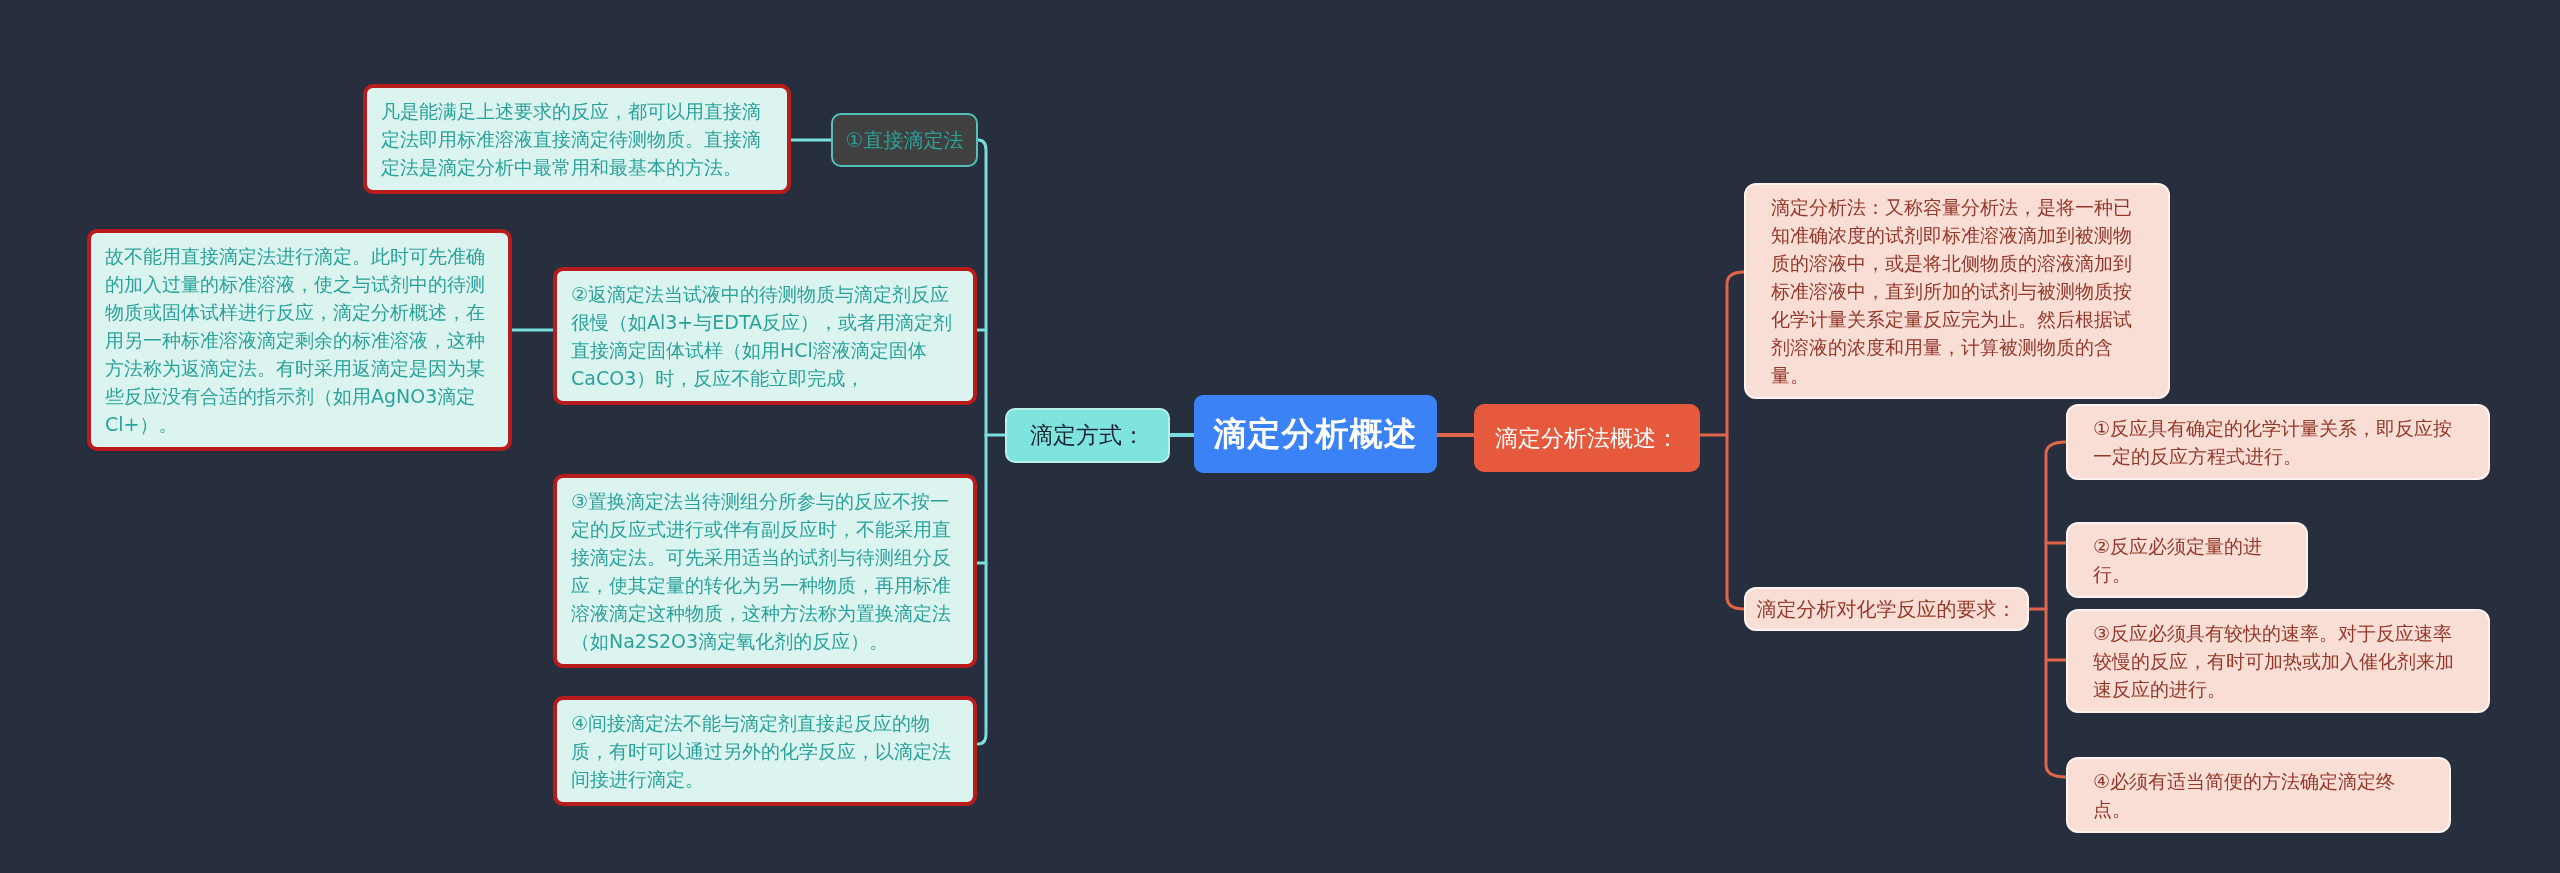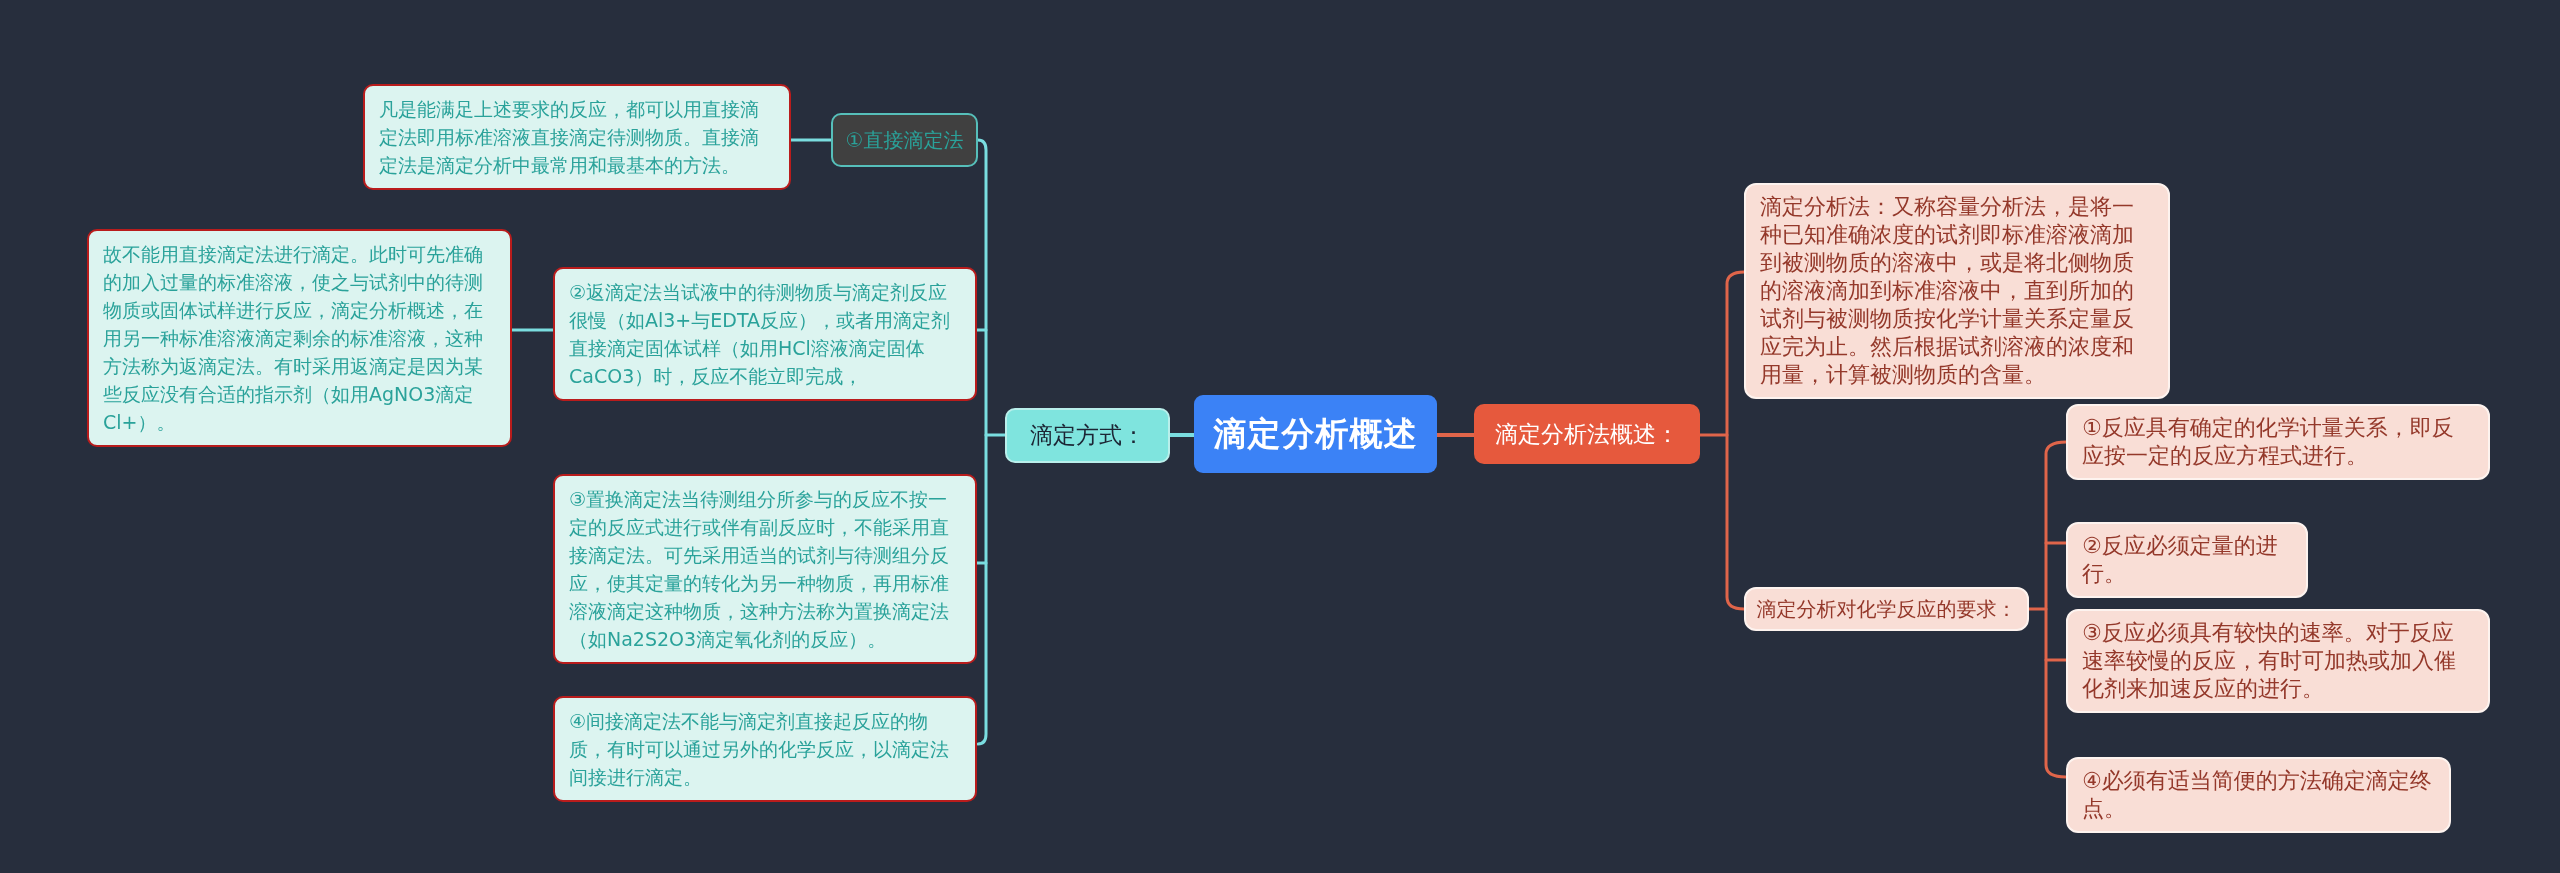--- a/index.html
+++ b/index.html
@@ -22,21 +22,21 @@
     pointer-events: none;
   }
   .node {
     position: absolute;
     box-sizing: border-box;
     border-radius: 10px;
   }
   
   .cyan-box {
     background: #dcf4f0;
-    border: 2px solid #b91c1c;
+    border: 4px solid #b91c1c;
     color: #2aa29a;
     font-size: 19px;
     line-height: 28px;
     padding: 9px 14px;
     border-radius: 10px;
   }
   .cyan-label {
     background: #404040;
     border: 2px solid #56bfba;
     color: #2aa29a;
@@ -77,23 +77,23 @@
     display: flex;
     align-items: center;
     justify-content: center;
     border-radius: 10px;
   }
   
   .pink-box {
     background: #f9ded6;
     border: 2px solid #fdf3ef;
     color: #94382a;
-    font-size: 22px;
+    font-size: 19px;
     line-height: 28px;
-    padding: 8px 14px;
+    padding: 8px 25px;
     border-radius: 12px;
   }
   .pink-label {
     background: #f9ded6;
     border: 2px solid #fdf3ef;
     color: #94382a;
     font-size: 20px;
     display: flex;
     align-items: center;
     justify-content: center;
@@ -137,21 +137,21 @@
   <div class="node cyan-box" style="left:553px; top:267px; width:424px; min-height:117px;">②返滴定法当试液中的待测物质与滴定剂反应很慢（如Al3+与EDTA反应），或者用滴定剂直接滴定固体试样（如用HCl溶液滴定固体CaCO3）时，反应不能立即完成，</div>
 
   <div class="node cyan-box" style="left:553px; top:474px; width:424px; min-height:170px;">③置换滴定法当待测组分所参与的反应不按一定的反应式进行或伴有副反应时，不能采用直接滴定法。可先采用适当的试剂与待测组分反应，使其定量的转化为另一种物质，再用标准溶液滴定这种物质，这种方法称为置换滴定法（如Na2S2O3滴定氧化剂的反应）。</div>
 
   <div class="node cyan-box" style="left:553px; top:696px; width:424px; min-height:89px;">④间接滴定法不能与滴定剂直接起反应的物质，有时可以通过另外的化学反应，以滴定法间接进行滴定。</div>
 
   <div class="node left-parent" style="left:1005px; top:408px; width:165px; height:55px;">滴定方式：</div>
 
   <div class="node central" style="left:1194px; top:395px; width:243px; height:78px;">滴定分析概述</div>
 
-  <div class="node right-parent" style="left:1474px; top:404px; width:226px; height:60px;">滴定分析法概述：</div>
+  <div class="node right-parent" style="left:1474px; top:404px; width:226px; height:68px;">滴定分析法概述：</div>
 
   <div class="node pink-box" style="left:1744px; top:183px; width:426px; min-height:170px;">滴定分析法：又称容量分析法，是将一种已知准确浓度的试剂即标准溶液滴加到被测物质的溶液中，或是将北侧物质的溶液滴加到标准溶液中，直到所加的试剂与被测物质按化学计量关系定量反应完为止。然后根据试剂溶液的浓度和用量，计算被测物质的含量。</div>
 
   <div class="node pink-label" style="left:1744px; top:587px; width:285px; height:44px;">滴定分析对化学反应的要求：</div>
 
   <div class="node pink-box" style="left:2066px; top:404px; width:424px; min-height:68px;">①反应具有确定的化学计量关系，即反应按一定的反应方程式进行。</div>
 
   <div class="node pink-box" style="left:2066px; top:522px; width:242px; min-height:35px;">②反应必须定量的进行。</div>
 
   <div class="node pink-box" style="left:2066px; top:609px; width:424px; min-height:93px;">③反应必须具有较快的速率。对于反应速率较慢的反应，有时可加热或加入催化剂来加速反应的进行。</div>

